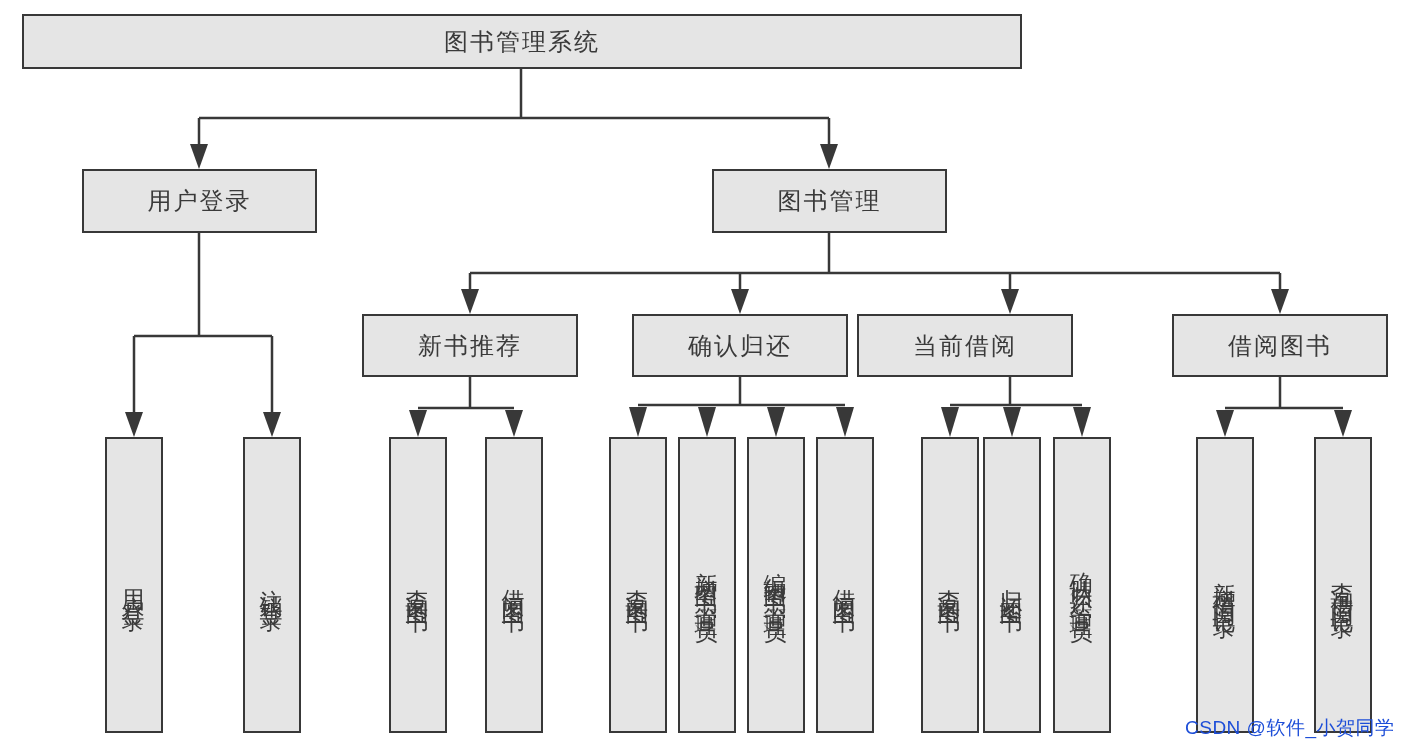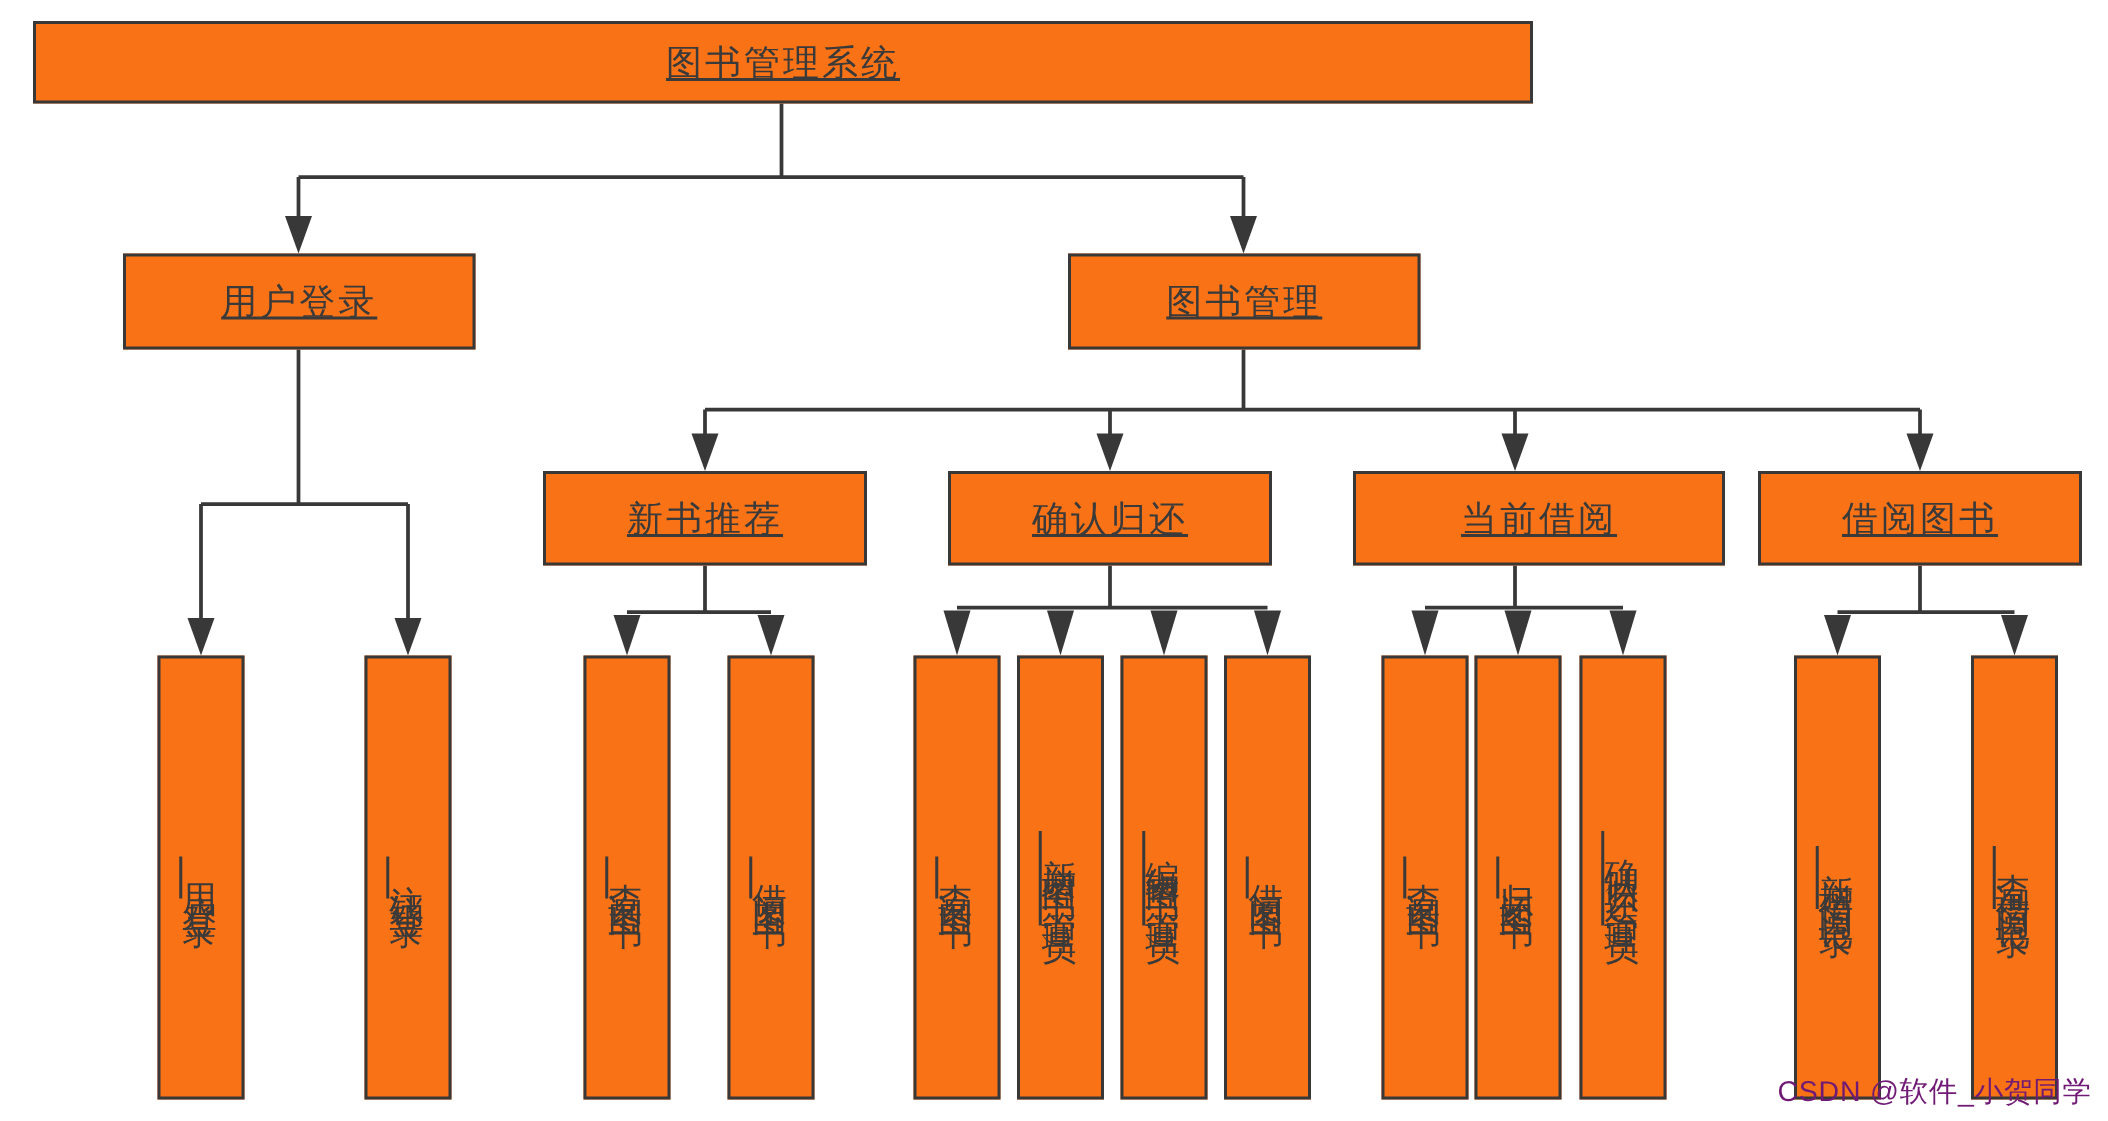--- a/index.html
+++ b/index.html
@@ -3,32 +3,32 @@
 <meta charset="utf-8">
 <style>
   html,body{margin:0;padding:0;background:#ffffff;}
   .canvas{
     position:relative;width:1405px;height:747px;background:#ffffff;
     font-family:"Liberation Sans","DejaVu Sans",sans-serif;
     color:#3a3a3a;overflow:hidden;
   }
   .connectors{position:absolute;left:0;top:0;}
   .hnode,.vnode{
-    position:absolute;background:#f97316;border:2.5px solid #383838;
+    position:absolute;background:#e5e5e5;border:2.5px solid #383838;
     box-sizing:border-box;display:flex;align-items:center;justify-content:center;
-    font-size:24px;letter-spacing:2px;white-space:nowrap;text-decoration:underline;
+    font-size:24px;letter-spacing:2px;white-space:nowrap;
   }
   .vnode{
     writing-mode:vertical-lr;text-orientation:mixed;
     top:437px;width:58px;height:296px;
     font-size:23px;letter-spacing:7px;white-space:normal;
   }
   .watermark{
     position:absolute;left:1185px;top:715px;
-    font-size:19px;color:#701a75;letter-spacing:0.5px;white-space:nowrap;
+    font-size:19px;color:#1d4ed8;letter-spacing:0.5px;white-space:nowrap;
   }
 </style>
 </head>
 <body>
 
 <div class="canvas">
 
   <svg class="connectors" width="1405" height="747" viewBox="0 0 1405 747" aria-hidden="true">
     <g stroke="#383838" stroke-width="2.5" fill="none">
       <path d="M521 69 V118 M199 118 H829 M199 118 V146 M829 118 V146"></path>
@@ -62,21 +62,21 @@
     </g>
   </svg>
 
   <div class="hnode" style="left:22px;top:14px;width:1000px;height:55px">图书管理系统</div>
 
   <div class="hnode" style="left:82px;top:169px;width:235px;height:64px">用户登录</div>
   <div class="hnode" style="left:362px;top:314px;width:216px;height:63px">新书推荐</div>
 
   <div class="hnode" style="left:712px;top:169px;width:235px;height:64px">图书管理</div>
   <div class="hnode" style="left:632px;top:314px;width:216px;height:63px">确认归还</div>
-  <div class="hnode" style="left:902px;top:314px;width:248px;height:63px">当前借阅</div>
+  <div class="hnode" style="left:857px;top:314px;width:216px;height:63px">当前借阅</div>
   <div class="hnode" style="left:1172px;top:314px;width:216px;height:63px">借阅图书</div>
 
   <div class="vnode" style="left:105px">用户登录</div>
   <div class="vnode" style="left:243px">注销登录</div>
 
   <div class="vnode" style="left:389px">查询图书</div>
   <div class="vnode" style="left:485px">借阅图书</div>
 
   <div class="vnode" style="left:609px">查询图书</div>
   <div class="vnode" style="left:678px">新增图书（管理员）</div>

